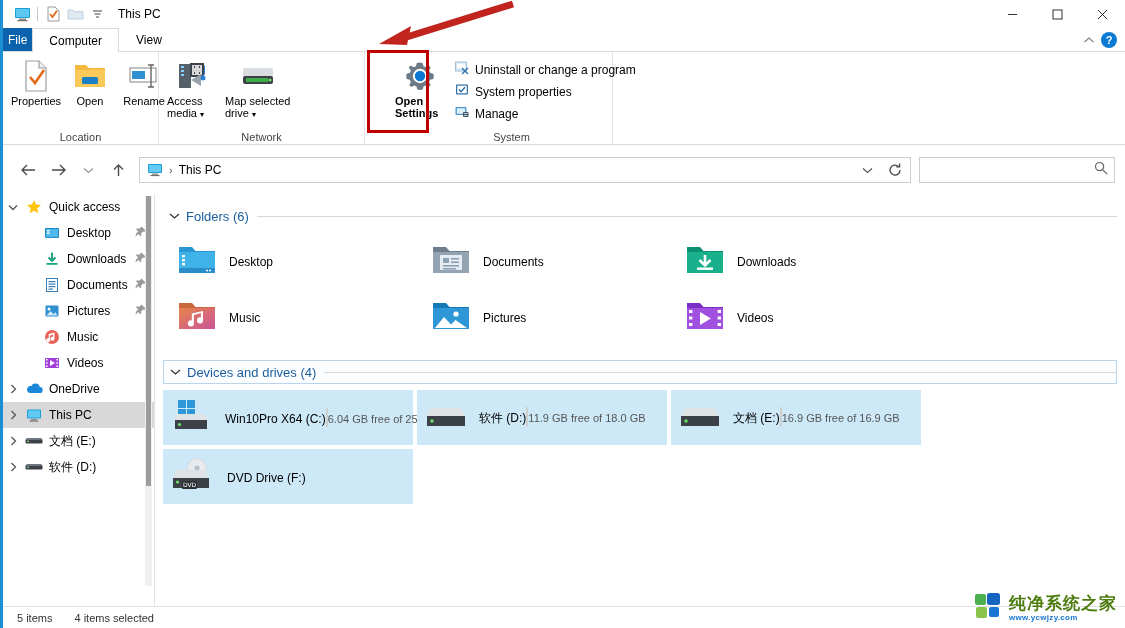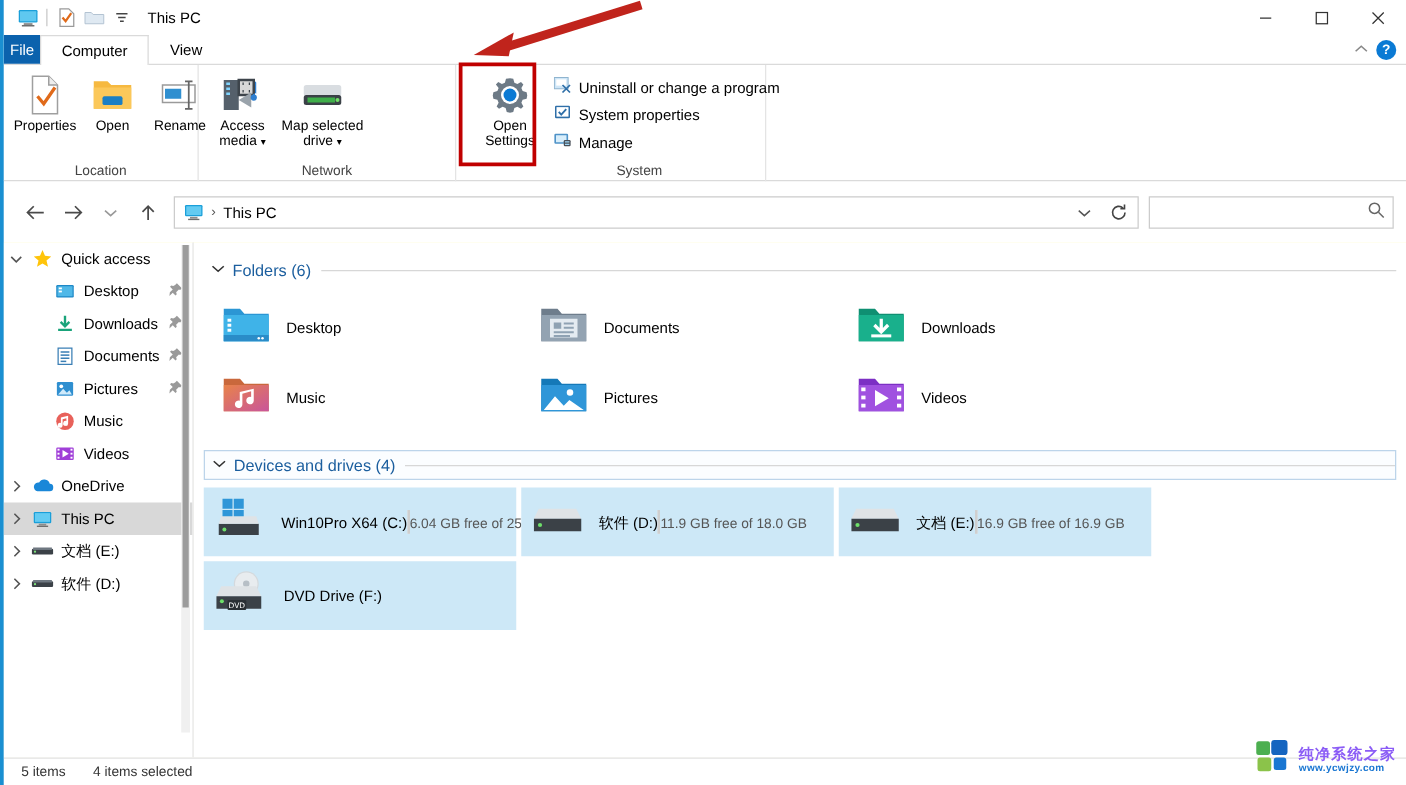--- a/index.html
+++ b/index.html
@@ -90,21 +90,21 @@
   .rgroup-label {
     height: 17px; font-size: 11px; color: #444; text-align: right;
     display: flex; align-items: center; justify-content: center;
   }
   .bigbtn {
     width: 62px; min-width: 54px; display: flex; flex-direction: column;
     align-items: center; padding: 3px 2px; cursor: default;
   }
   .bigbtn .gl { height: 34px; display: flex; align-items: center; justify-content: center; }
   .bigbtn .lbl {
-    font-size: 11px; color: #000; text-align: center; line-height: 12px; margin-top: 2px;
+    font-size: 11px; color: #000; line-height: 12px; margin-top: 2px;
   }
   .smallitems { display: flex; flex-direction: column; padding: 4px 6px 0 4px; gap: 3px; }
   .smallitem {
     display: flex; align-items: center; gap: 6px; font-size: 12px; color: #000;
     padding: 1px 4px; cursor: default; white-space: nowrap;
   }
 
   
   .hl-box {
     position: absolute; left: 364px; top: 50px; width: 62px; height: 83px;
@@ -222,21 +222,21 @@
   }
   .statusbar span { font-size: 11px; color: #333; }
 
   
   .watermark {
     position: absolute; right: 8px; bottom: 4px; display: flex; align-items: center;
     gap: 5px; z-index: 40;
   }
   .wm-text { display: flex; flex-direction: column; line-height: 1; }
   .wm-cn {
-    font-size: 12px; font-weight: bold; color: #8b5cf6; letter-spacing: 1px;
+    font-size: 17px; font-weight: bold; color: #4d7c0f; letter-spacing: 1px;
     font-family: "DejaVu Sans", sans-serif;
   }
   .wm-url {
     font-size: 8px; font-weight: bold; color: #1976d2; letter-spacing: .3px; margin-top: 2px;
   }
 </style>
 </head>
 <body>
 
 <div id="app">
@@ -370,21 +370,21 @@
               </svg>
           </div>
           <div class="lbl"><span>Map selected drive</span> <span style="font-size:8px;">▾</span></div>
         </div>
       </div>
       <div class="rgroup-label">Network</div>
     </div>
 
     <div class="rgroup" style="width:248px;">
       <div class="rgroup-items">
-        <div class="bigbtn" style="width:56px; margin-left:10px;">
+        <div class="bigbtn" style="width:56px; margin-left:22px;font-weight:bold;">
           <div class="gl">
             <svg width="36" height="36" viewBox="0 0 36 36">
               <path d="M18 4.5l2.6.5.9 3.2 2.4 1 2.9-1.6 1.9 1.9-1.6 2.9 1 2.4 3.2.9.5 2.6-.5 2.6-3.2.9-1 2.4 1.6 2.9-1.9 1.9-2.9-1.6-2.4 1-.9 3.2-2.6.5-2.6-.5-.9-3.2-2.4-1-2.9 1.6-1.9-1.9 1.6-2.9-1-2.4-3.2-.9-.5-2.6.5-2.6 3.2-.9 1-2.4L6.7 9.5l1.9-1.9 2.9 1.6 2.4-1 .9-3.2z" fill="#6d7a86"></path>
               <circle cx="18" cy="18" r="7.2" fill="#fff"></circle>
               <circle cx="18" cy="18" r="5.2" fill="#0b7ad4"></circle>
             </svg>
           </div>
           <div class="lbl">Open Settings</div>
         </div>
         <div class="smallitems">

